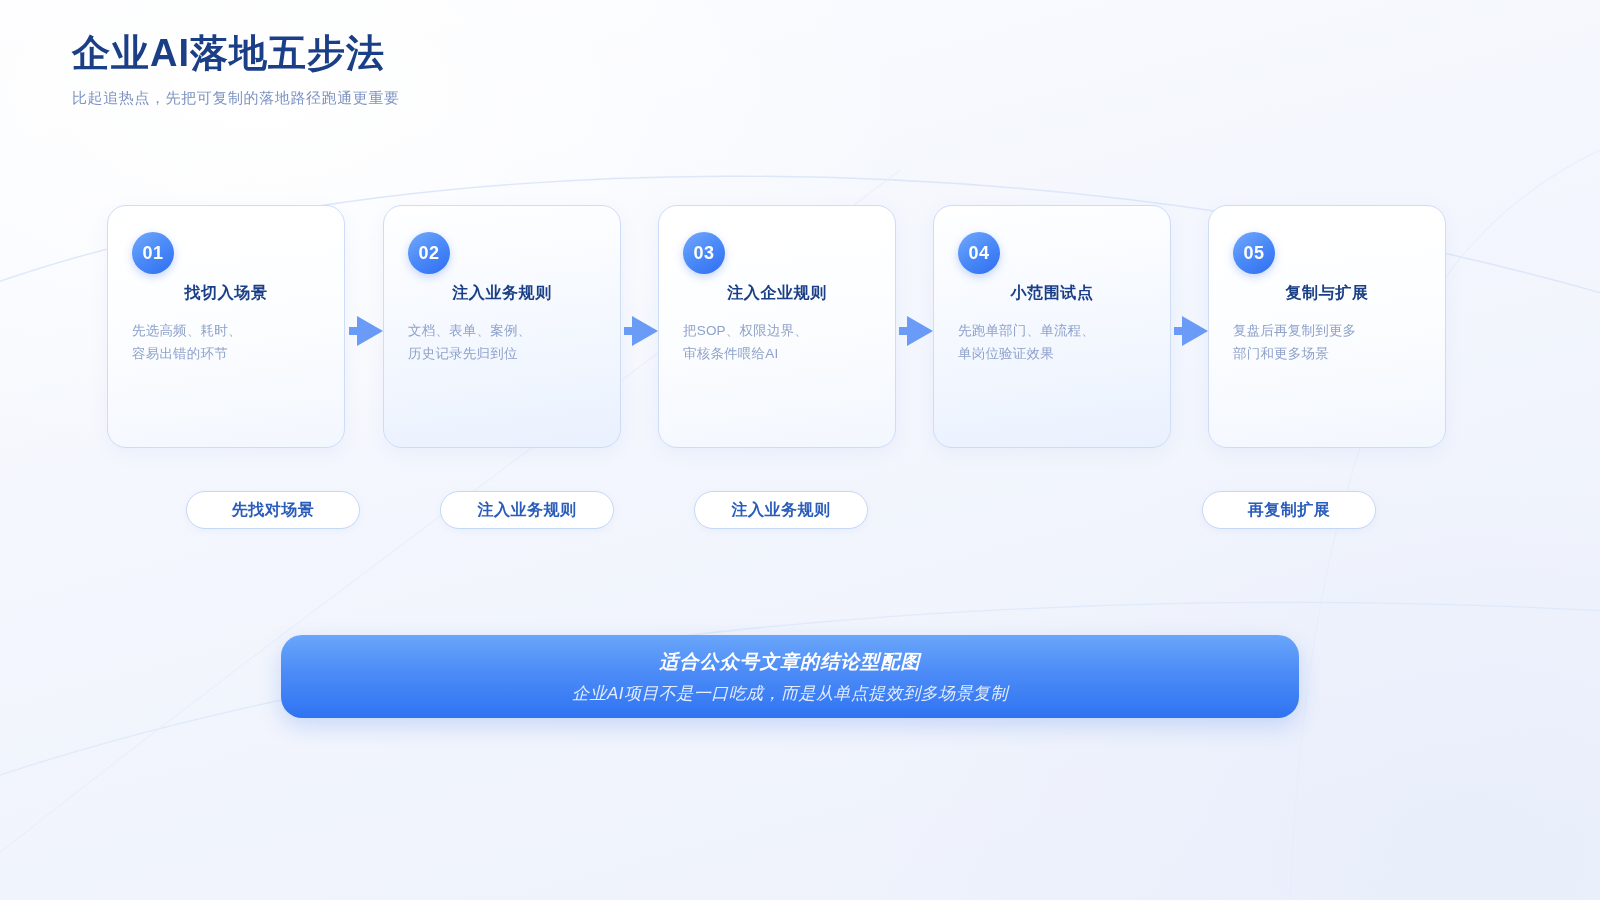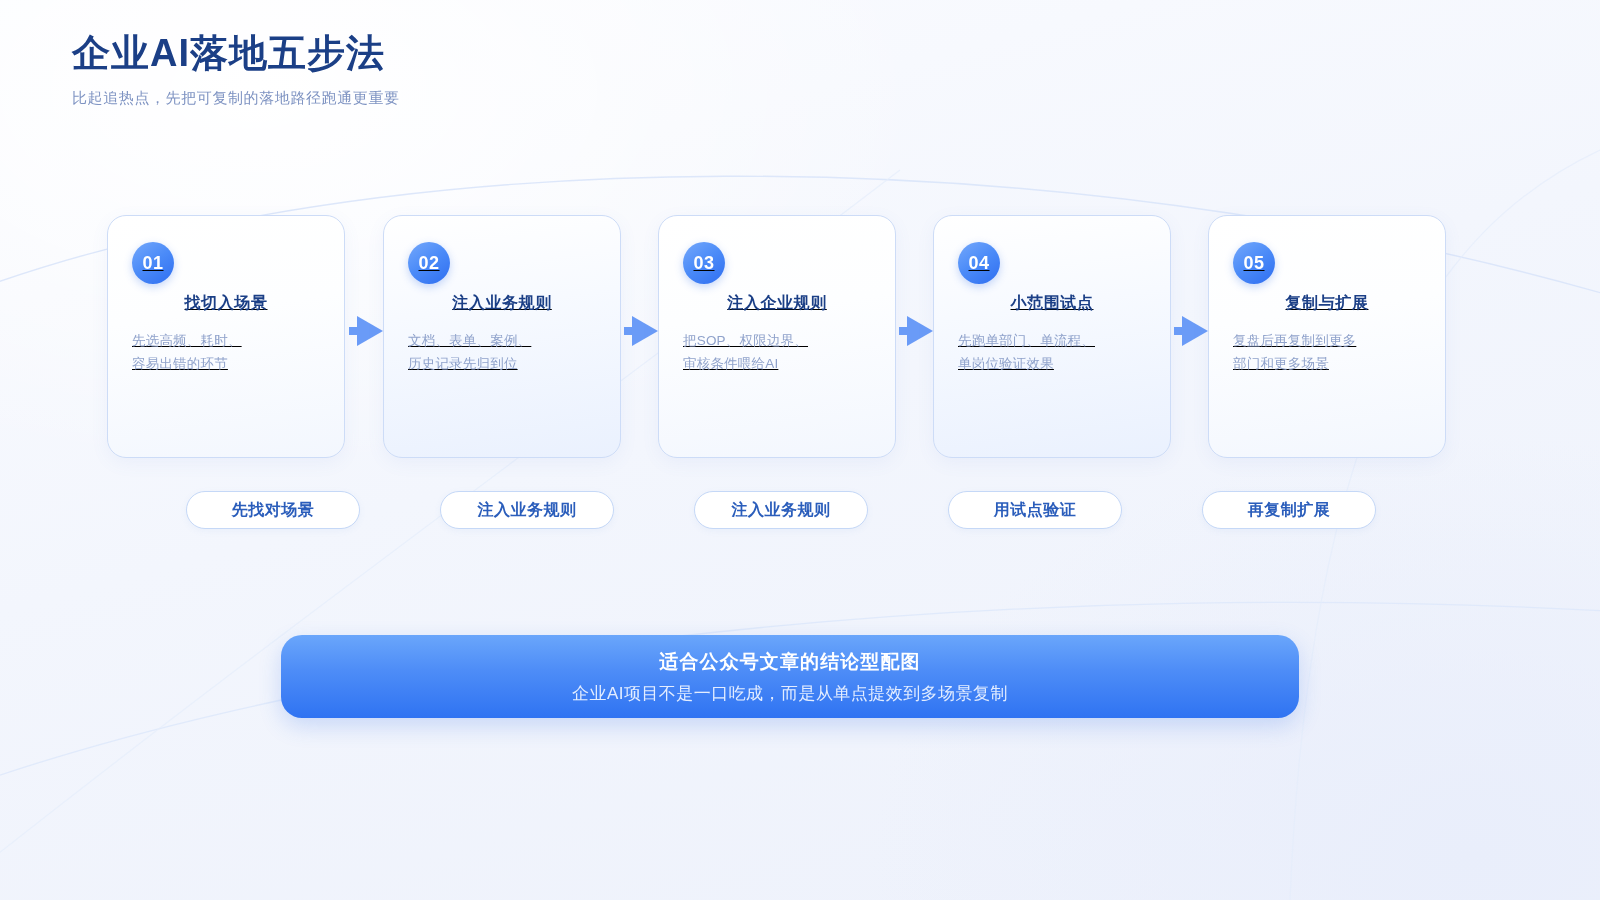--- a/index.html
+++ b/index.html
@@ -53,24 +53,23 @@
   .steps-row {
     position:absolute;
     left:0;
     top:202px;
     width:1600px;
     height:248px;
   }
 
   .step-cell {
     position:absolute;
-    top:13px;
+    top:3px;
     width:238px;
     height:243px;
-    text-decoration:underline;
   }
 
   .step-card {
     position:relative;
     width:238px;
     height:243px;
     border:1px solid #cddcf7;
     border-radius:19px;
     background:linear-gradient(172deg,#ffffff 0%,#fdfeff 40%,#f3f7fe 100%);
     box-shadow:0 5px 18px rgba(97,134,210,0.07);
@@ -171,20 +170,21 @@
     width:1018px;
     height:83px;
     border-radius:21px;
     background:linear-gradient(180deg,#6aa6fb 0%,#4e8df7 42%,#2f73f2 100%);
     box-shadow:0 8px 22px rgba(55,112,230,0.22);
     display:flex;
     flex-direction:column;
     align-items:center;
     justify-content:center;
     gap:7px;
+    font-style:italic;
   }
   .banner-title {
     font-size:19px;
     font-weight:bold;
     color:#ffffff;
     letter-spacing:1.1px;
     white-space:nowrap;
   }
   .banner-subtitle {
     font-size:17px;
@@ -271,20 +271,19 @@
 部门和更多场景</div>
     </div>
   </div>
 
 </div>
 
 <div class="pill-row">
   <div class="pill" style="left:186px;width:174px;">先找对场景</div>
   <div class="pill" style="left:440px;width:174px;">注入业务规则</div>
   <div class="pill" style="left:694px;width:174px;">注入业务规则</div>
-  <div class="pill" style="left:948px;width:174px;">用试点验证</div>
   <div class="pill" style="left:1202px;width:174px;">再复制扩展</div>
 </div>
 
 <div class="banner">
   <div class="banner-title">适合公众号文章的结论型配图</div>
   <div class="banner-subtitle">企业AI项目不是一口吃成，而是从单点提效到多场景复制</div>
 </div>
 
 </body></html>

